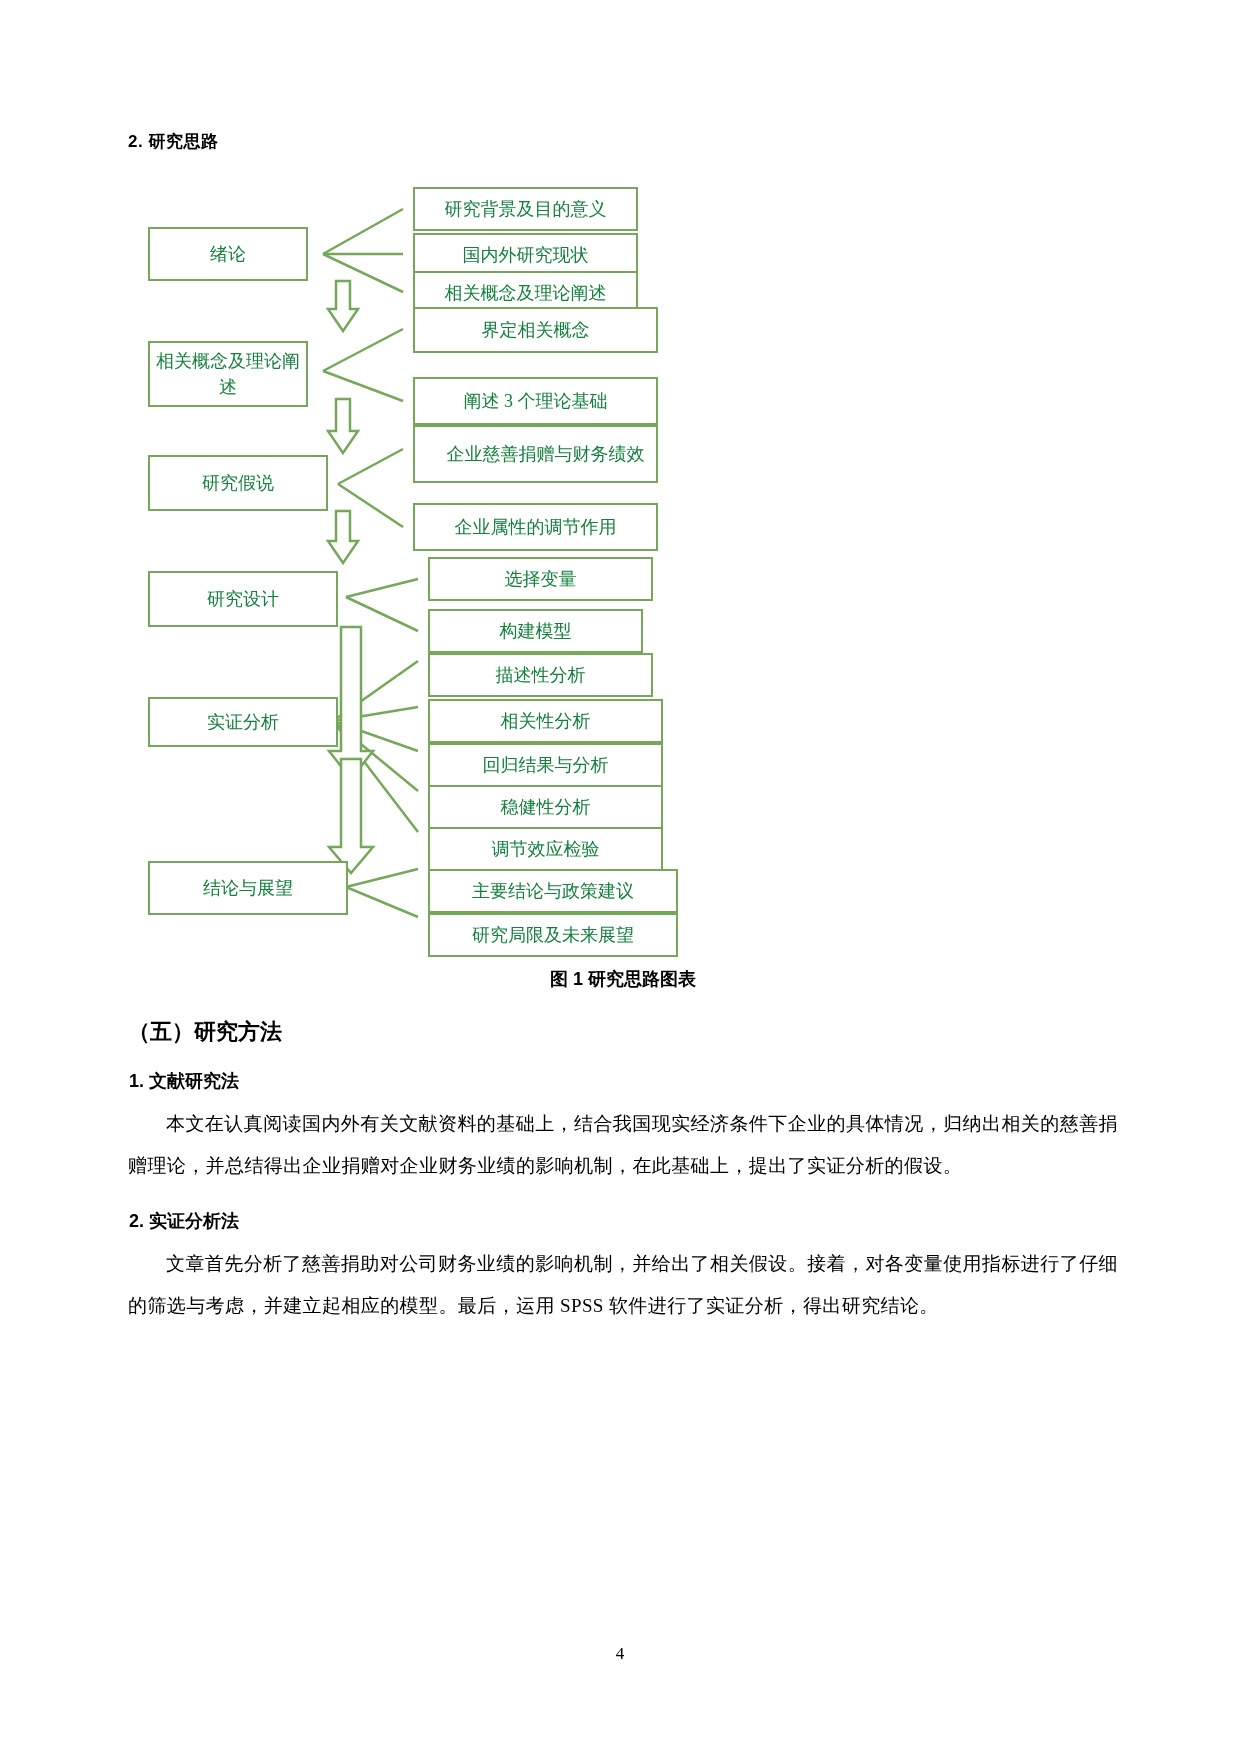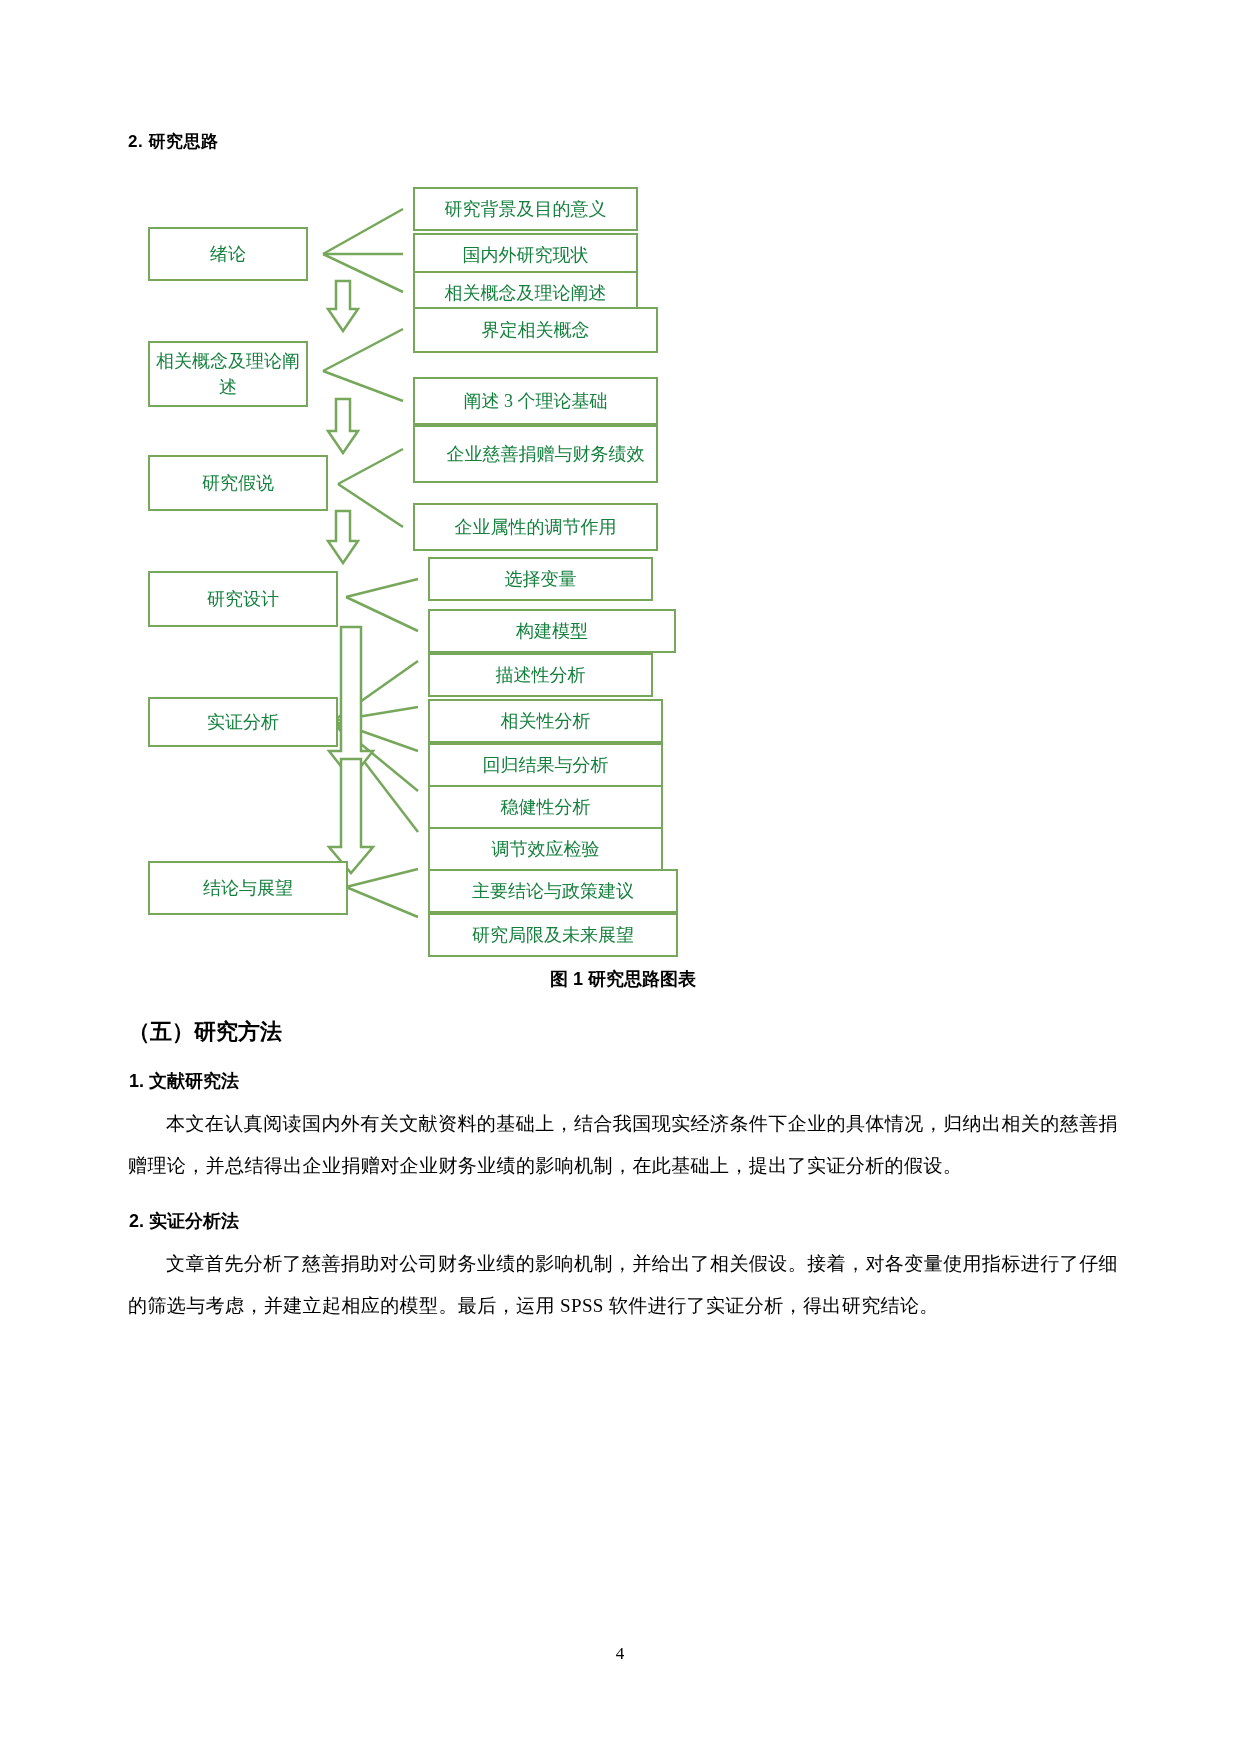--- a/index.html
+++ b/index.html
@@ -200,21 +200,21 @@
       </div>
 
       <div class="node right" style="left:285px; top:344px; width:245px; height:48px;">
         <span>企业属性的调节作用</span>
       </div>
 
       <div class="node right" style="left:300px; top:398px; width:225px; height:44px;">
         <span>选择变量</span>
       </div>
 
-      <div class="node right" style="left:300px; top:450px; width:248px; height:44px;">
+      <div class="node right" style="left:300px; top:450px; width:215px; height:44px;">
         <span>构建模型</span>
       </div>
 
       <div class="node right" style="left:300px; top:494px; width:225px; height:44px;">
         <span>描述性分析</span>
       </div>
 
       <div class="node right" style="left:300px; top:540px; width:235px; height:44px;">
         <span>相关性分析</span>
       </div>

